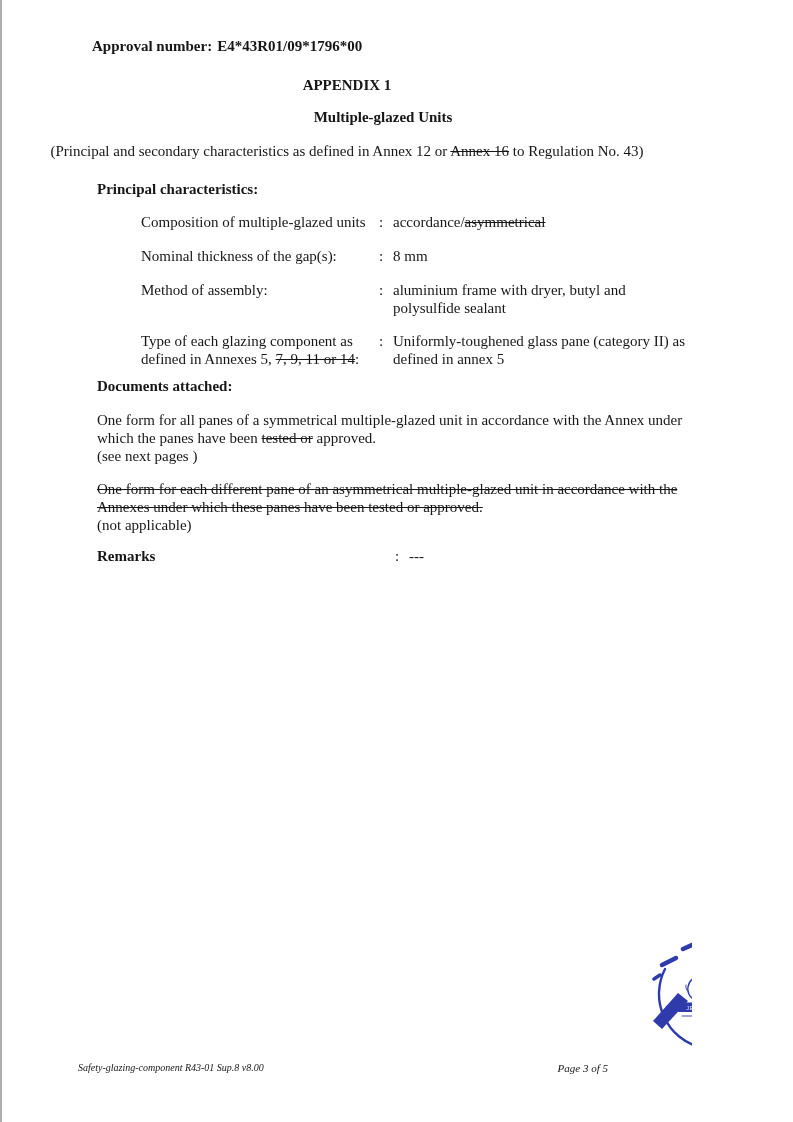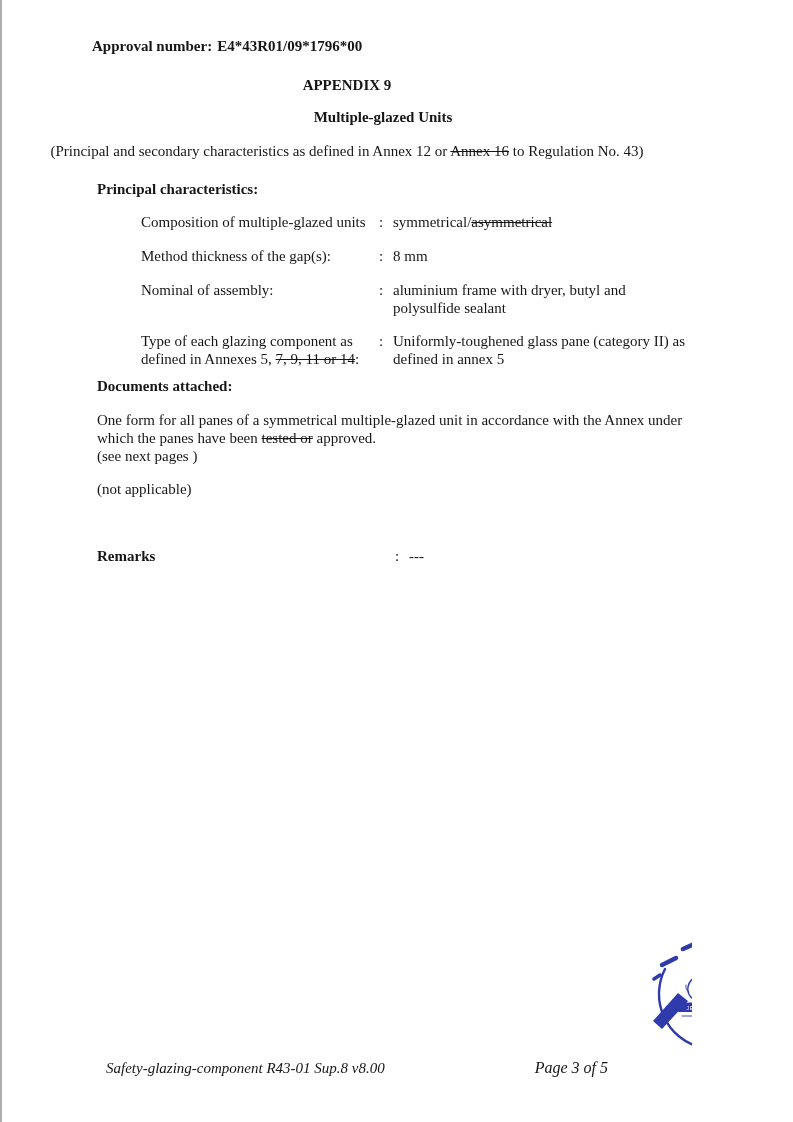--- a/index.html
+++ b/index.html
@@ -43,60 +43,60 @@
   .para { left: 95px; width: 612px; }
   .para-1 { top: 411px; }
   .para-2 { top: 480px; }
 
   .remarks-row { left: 95px; top: 547px; width: 620px; display: flex; }
   .remarks-label { width: 298px; flex: 0 0 298px; }
   .remarks-colon { width: 14px; flex: 0 0 14px; }
 
   .stamp { left: 650px; top: 932px; width: 124px; height: 124px; text-align: center; }
 
-  .footer-left  { left: 104px;  top: 1059px; font-style: italic; font-size: 15px; }
-  .footer-right { right: 84px; top: 1059px; font-style: italic; font-size: 16px; }
+  .footer-left  { left: 76px;  top: 1059px; font-style: italic; font-size: 10px; }
+  .footer-right { right: 84px; top: 1059px; font-style: italic; font-size: 11px; }
 </style>
 </head>
 <body>
 
 <div class="page">
 
   <div class="abs approval bold">
     <span>Approval number:</span><span class="approval-num">E4*43R01/09*1796*00</span>
   </div>
 
-  <div class="abs center appendix-title bold">APPENDIX 9</div>
+  <div class="abs center appendix-title bold">APPENDIX 1</div>
 
   <div class="abs center doc-subtitle bold">Multiple-glazed Units</div>
 
   <div class="abs center char-note">
     <span>(Principal and secondary characteristics as defined in Annex 12 or </span><span class="strike">Annex 16</span><span> to Regulation No. 43)</span>
   </div>
 
   <div class="abs principal-heading bold">Principal characteristics:</div>
 
   <div class="abs char-rows">
 
     <div class="char-row">
       <div class="char-label">Composition of multiple-glazed units</div>
       <div class="char-colon">:</div>
       <div class="char-value">
-        <span>symmetrical/</span><span class="strike">asymmetrical</span>
+        <span>accordance/</span><span class="strike">asymmetrical</span>
       </div>
     </div>
 
     <div class="char-row">
-      <div class="char-label">Method thickness of the gap(s):</div>
+      <div class="char-label">Nominal thickness of the gap(s):</div>
       <div class="char-colon">:</div>
       <div class="char-value">8 mm</div>
     </div>
 
     <div class="char-row">
-      <div class="char-label">Nominal of assembly:</div>
+      <div class="char-label">Method of assembly:</div>
       <div class="char-colon">:</div>
       <div class="char-value">aluminium frame with dryer, butyl and polysulfide sealant</div>
     </div>
 
     <div class="char-row">
       <div class="char-label">
         <span>Type of each glazing component as defined in Annexes 5, </span><span class="strike">7, 9, 11 or 14</span><span>:</span>
       </div>
       <div class="char-colon">:</div>
       <div class="char-value">Uniformly-toughened glass pane (category II) as defined in annex 5</div>
@@ -105,20 +105,21 @@
   </div>
 
   <div class="abs documents-heading bold">Documents attached:</div>
 
   <div class="abs para para-1">
     <span>One form for all panes of a symmetrical multiple-glazed unit in accordance with the Annex under which the panes have been </span><span class="strike">tested or</span><span> approved.</span>
     <div>(see next pages )</div>
   </div>
 
   <div class="abs para para-2">
+    <span class="strike">One form for each different pane of an asymmetrical multiple-glazed unit in accordance with the Annexes under which these panes have been tested or approved.</span>
     <div>(not applicable)</div>
   </div>
 
   <div class="abs remarks-row">
     <div class="remarks-label bold">Remarks</div>
     <div class="remarks-colon">:</div>
     <div class="remarks-value">---</div>
   </div>
 
   <div class="abs stamp">

